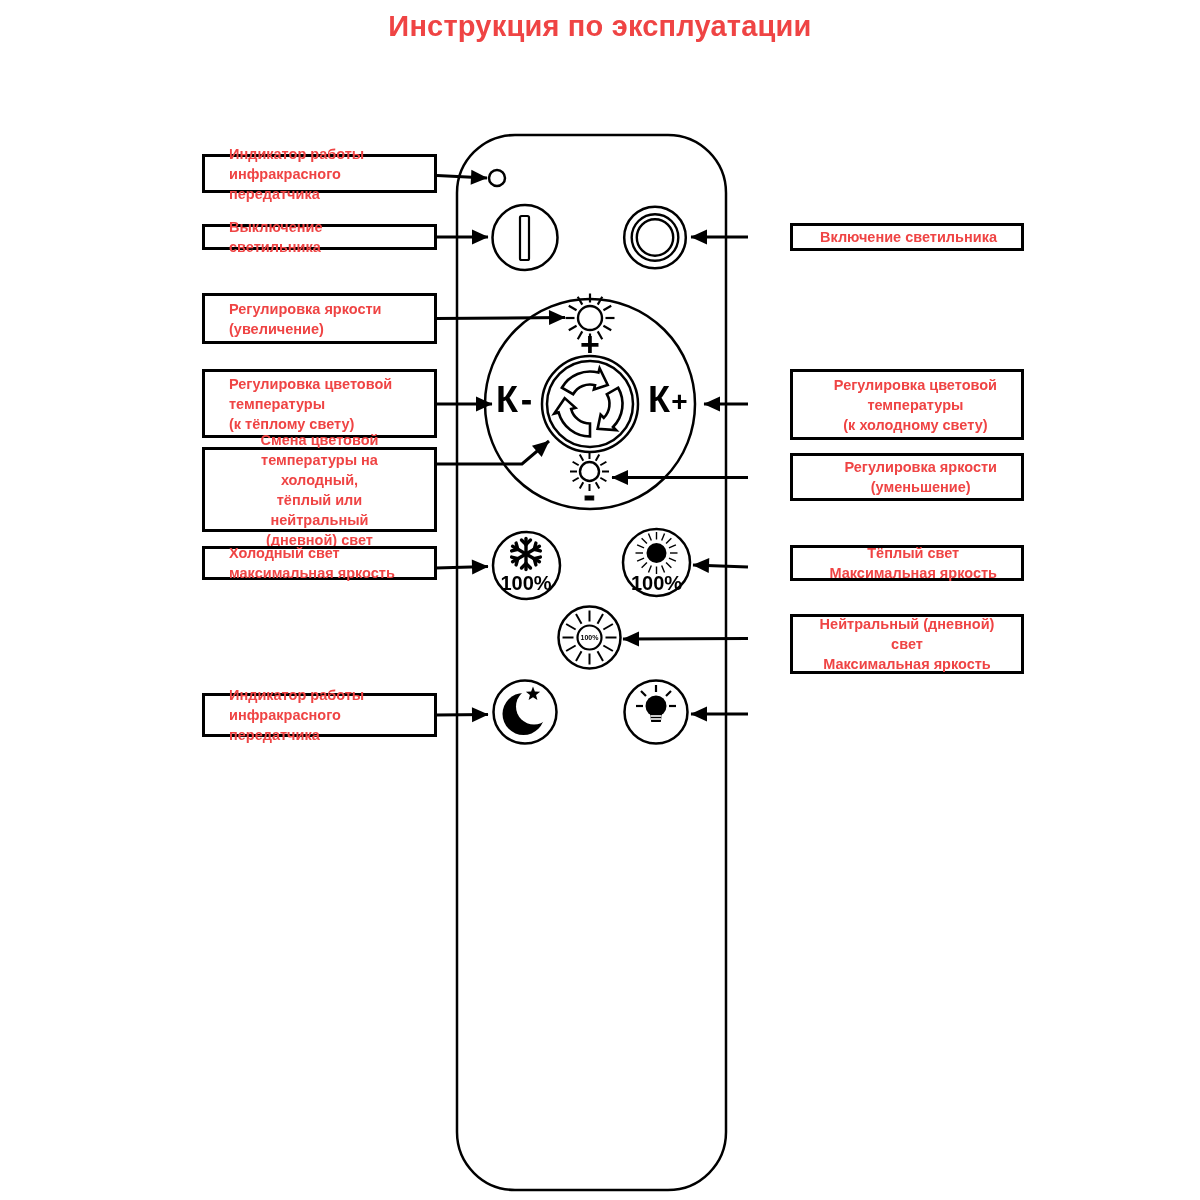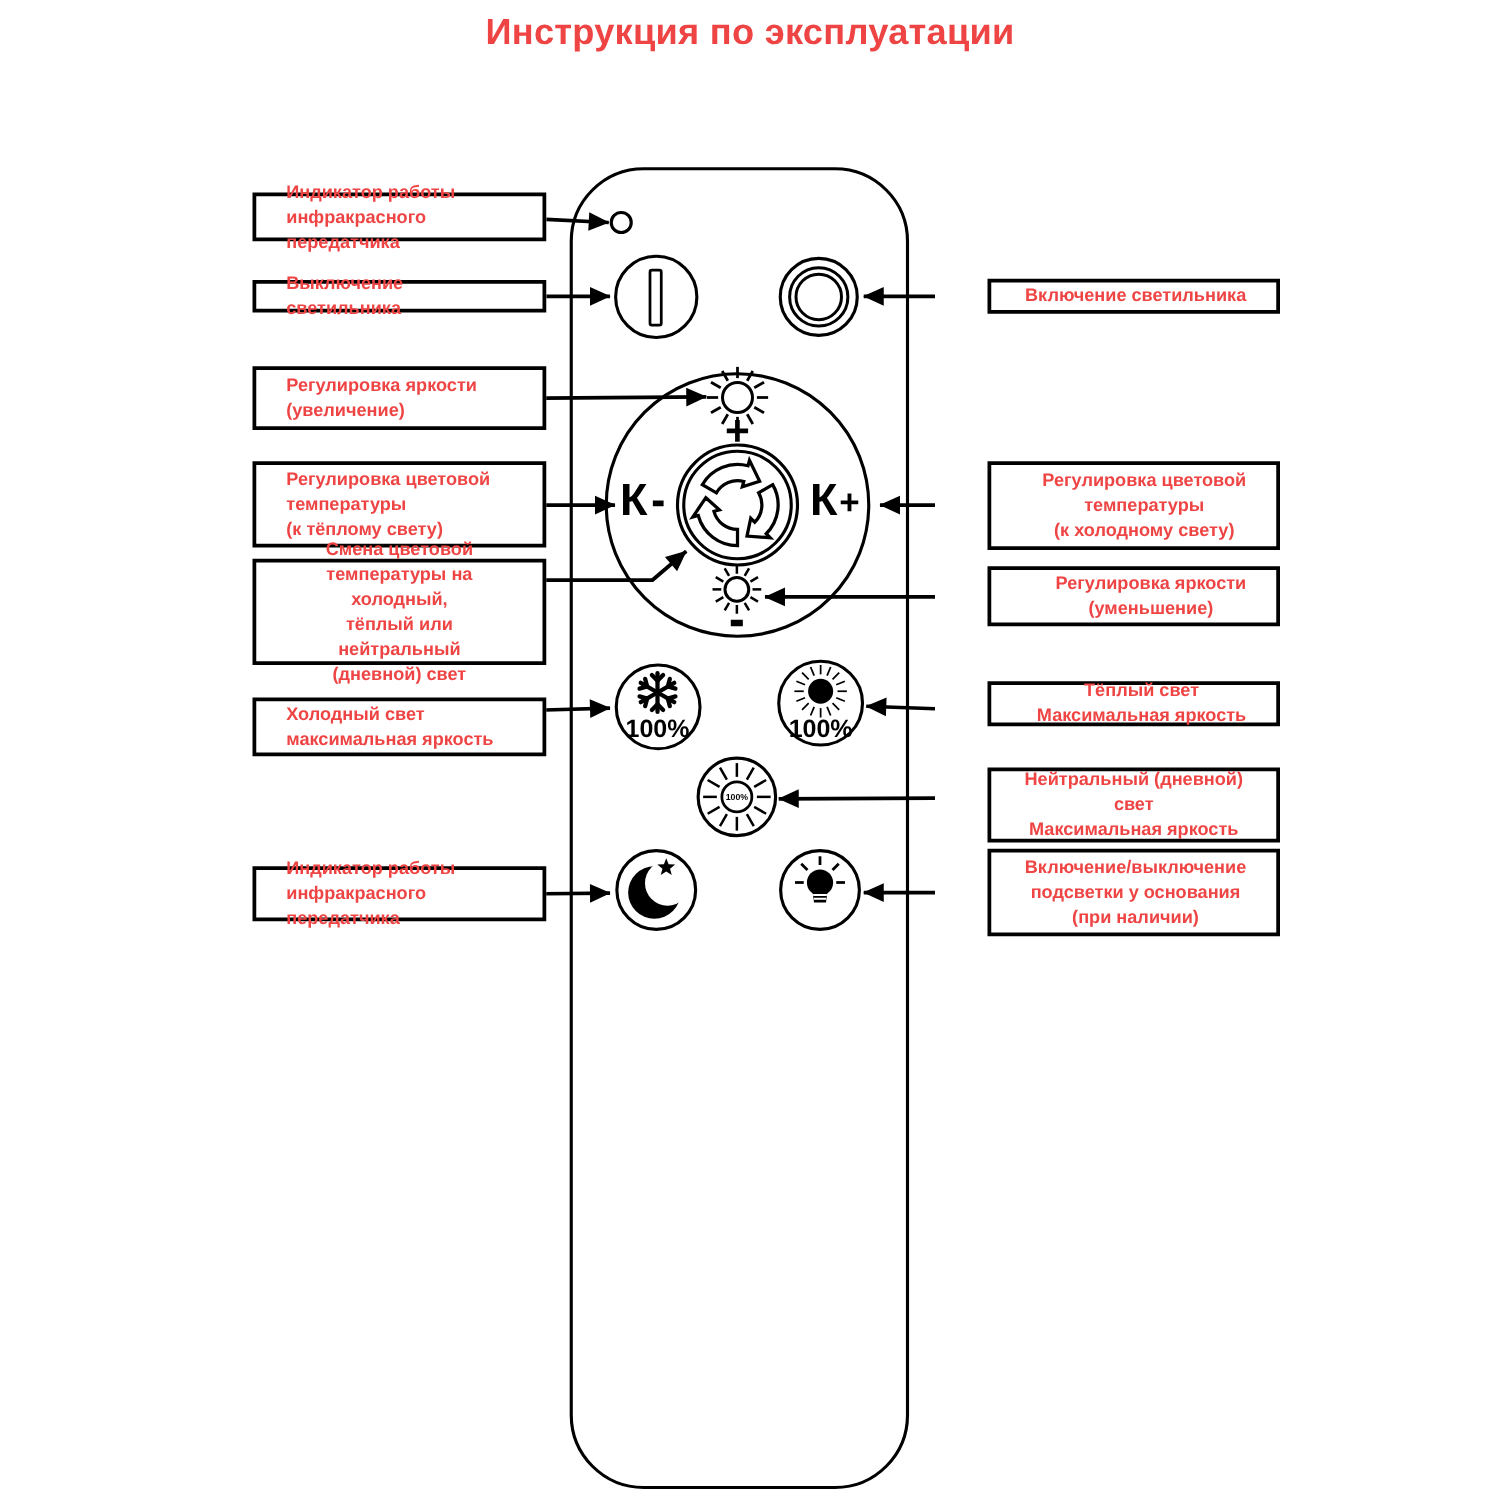--- a/index.html
+++ b/index.html
@@ -9,21 +9,21 @@
          font-size:29px;font-weight:bold;letter-spacing:.2px;}
   .subtitle{position:absolute;left:0;right:0;top:71px;text-align:center;
             font-size:20.5px;font-weight:bold;}
   .diagram-svg{position:absolute;left:0;top:0;}
   .label-box{position:absolute;box-sizing:border-box;border:3px solid #000;background:#fff;
              font-size:14.5px;font-weight:bold;line-height:1.38;white-space:pre-line;
              display:flex;align-items:center;padding:2px 24px;}
   .label-box.left-side{left:202px;width:235px;}
   .label-box.right-side{left:746px;width:234px;justify-content:flex-end;text-align:center;margin-left:44px;}
   .l1{top:154px;height:39px;} .l2{top:224px;height:26px;} .l3{top:293px;height:51px;}
-  .l4{top:369px;height:69px;} .l5{top:447px;height:85px;text-align:center;} .l6{top:546px;height:47px;margin-top:12px;}
+  .l4{top:369px;height:69px;} .l5{top:447px;height:85px;text-align:center;} .l6{top:546px;height:34px;}
   .l7{top:693px;height:44px;}
   .r1{top:223px;height:28px;} .r2{top:369px;height:71px;} .r3{top:453px;height:48px;}
   .r4{top:545px;height:36px;} .r5{top:614px;height:60px;} .r6{top:679px;height:70px;}
   .svg-bold{font-family:"Liberation Sans",sans-serif;font-weight:bold;fill:#000;}
 </style>
 </head>
 <body>
 
 <div class="page">
 
@@ -258,17 +258,14 @@
   <div class="label-box right-side r1">Включение светильника</div>
   <div class="label-box right-side r2">Регулировка цветовой
 температуры
 (к холодному свету)</div>
   <div class="label-box right-side r3">Регулировка яркости
 (уменьшение)</div>
   <div class="label-box right-side r4">Тёплый свет
 Максимальная яркость</div>
   <div class="label-box right-side r5">Нейтральный (дневной) свет
 Максимальная яркость</div>
-  <div class="label-box right-side r6">Включение/выключение
-подсветки у основания
-(при наличии)</div>
 
 </div>
 
 </body></html>

